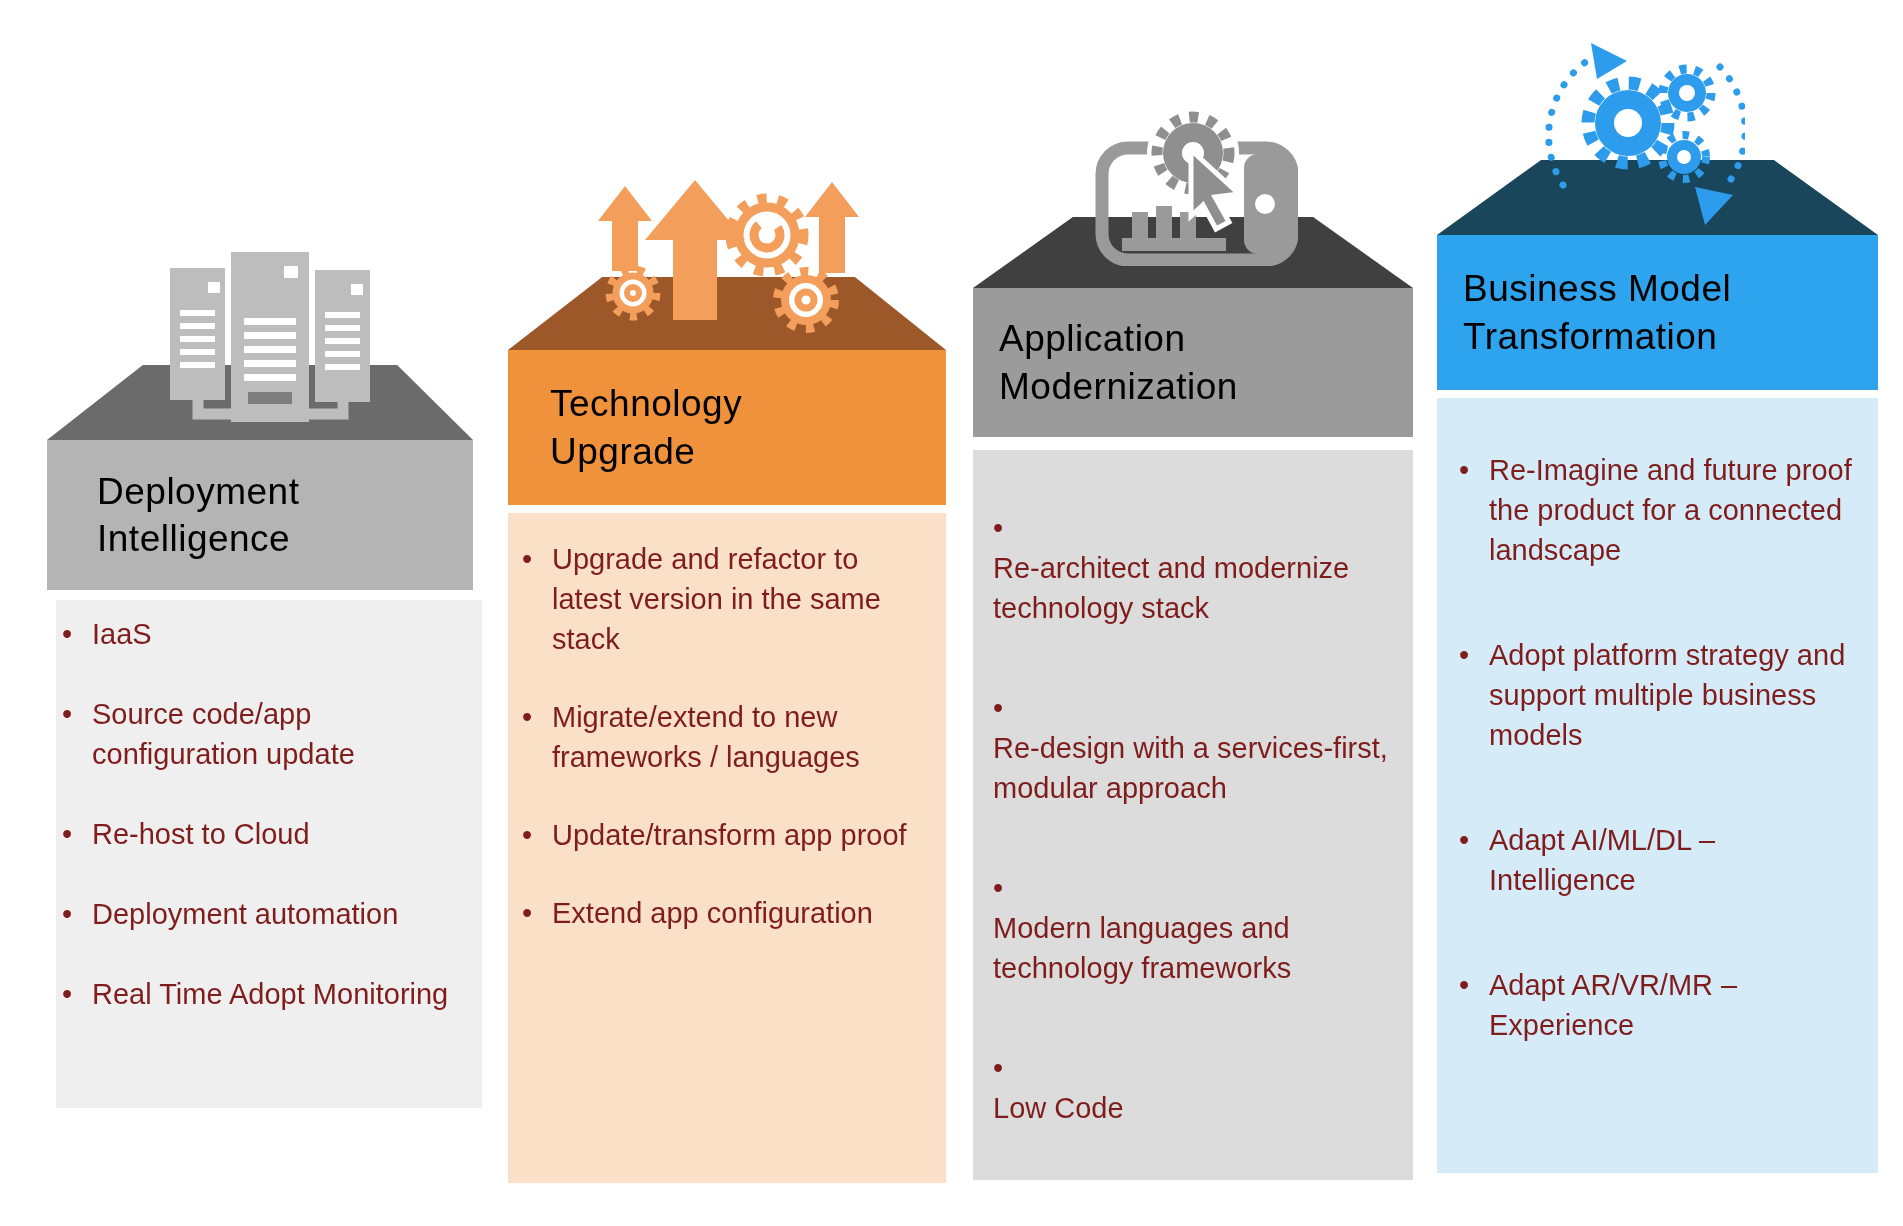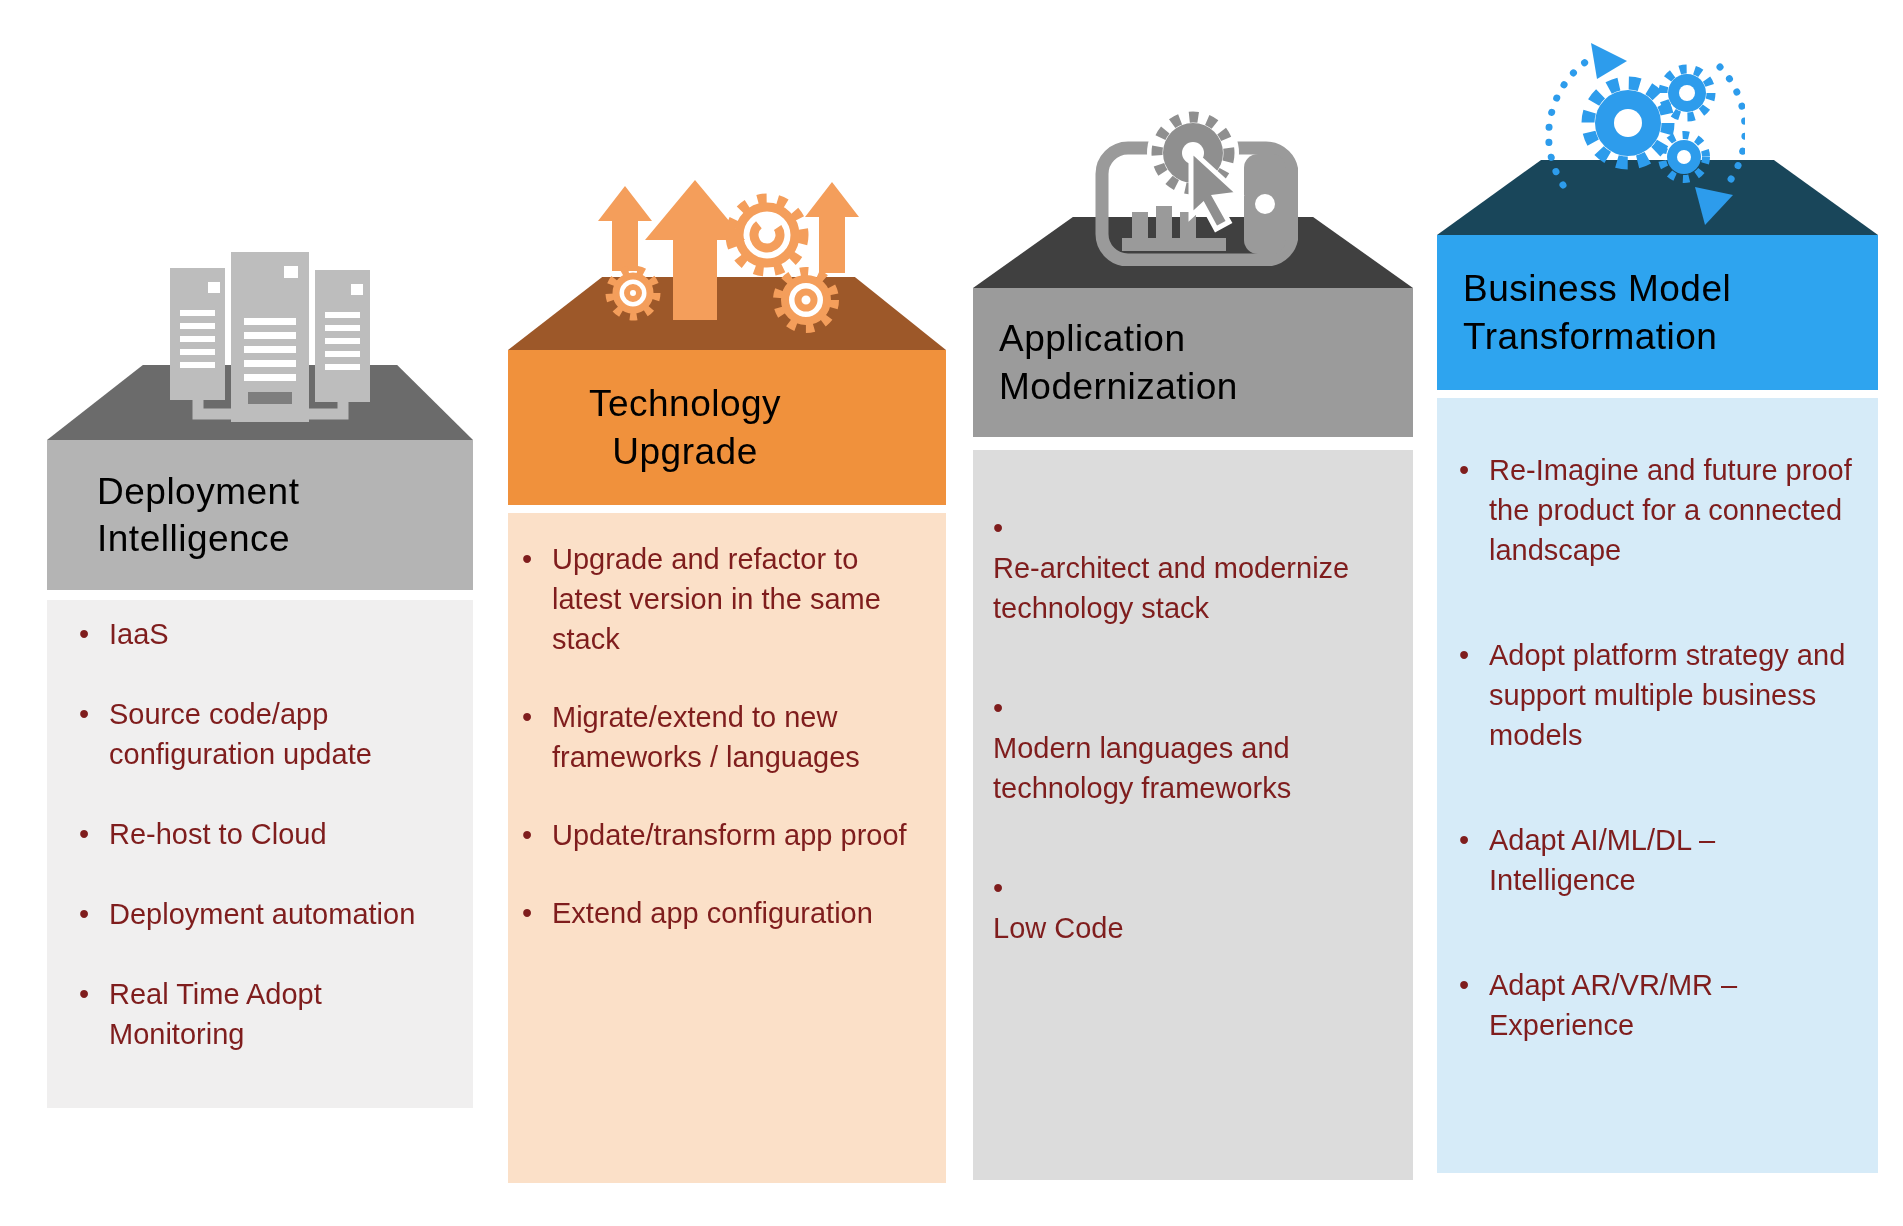--- a/index.html
+++ b/index.html
@@ -33,29 +33,29 @@
   }
   .body li .dot{flex:0 0 30px;}
   .body li .dot::before{content:"•";}
   .icon-wrap{position:absolute;z-index:3;line-height:0;}
 
   
   .c1{left:47px;width:426px;}
   .c1 .roof{top:365px;height:75px;background:var(--roof);
     clip-path:polygon(22.5% 0,82.2% 0,100% 100%,0 100%);}
   .c1 .header{top:440px;height:150px;padding-left:50px;}
-  .c1 .body{top:600px;height:508px;padding:14px 14px 0 32px;}
+  .c1 .body{top:600px;height:508px;padding:14px 14px 0 6px;margin-left:9px;}
   .c1 li{margin-bottom:40px;}
   .c1 .icon-wrap{left:121px;top:252px;}
 
   
   .c2{left:508px;width:438px;}
   .c2 .roof{top:277px;height:73px;background:var(--roof);
     clip-path:polygon(21.5% 0,79.2% 0,100% 100%,0 100%);}
-  .c2 .header{top:350px;height:155px;padding-left:42px;text-align:center;}
+  .c2 .header{top:350px;height:155px;padding-left:42px;}
   .c2 .title{max-width:270px;}
   .c2 .body{top:513px;height:670px;padding:26px 14px 0 14px;}
   .c2 li{margin-bottom:38px;}
   .c2 .icon-wrap{left:89px;top:176px;}
 
   
   .c3{left:973px;width:440px;}
   .c3 .roof{top:217px;height:71px;background:var(--roof);
     clip-path:polygon(22.7% 0,77.3% 0,100% 100%,0 100%);}
   .c3 .header{top:288px;height:149px;padding-left:26px;justify-content:center;}
@@ -223,20 +223,24 @@
       <h2 class="title">Application Modernization</h2>
     </div>
     <div class="body">
       <ul>
         <li>
             <span class="dot"></span>
             <span>Re-architect and modernize technology stack</span>
           </li>
         <li>
             <span class="dot"></span>
+            <span>Re-design with a services-first, modular approach</span>
+          </li>
+        <li>
+            <span class="dot"></span>
             <span>Modern languages and technology frameworks</span>
           </li>
         <li>
             <span class="dot"></span>
             <span>Low Code</span>
           </li>
       </ul>
     </div>
   </section>
 

